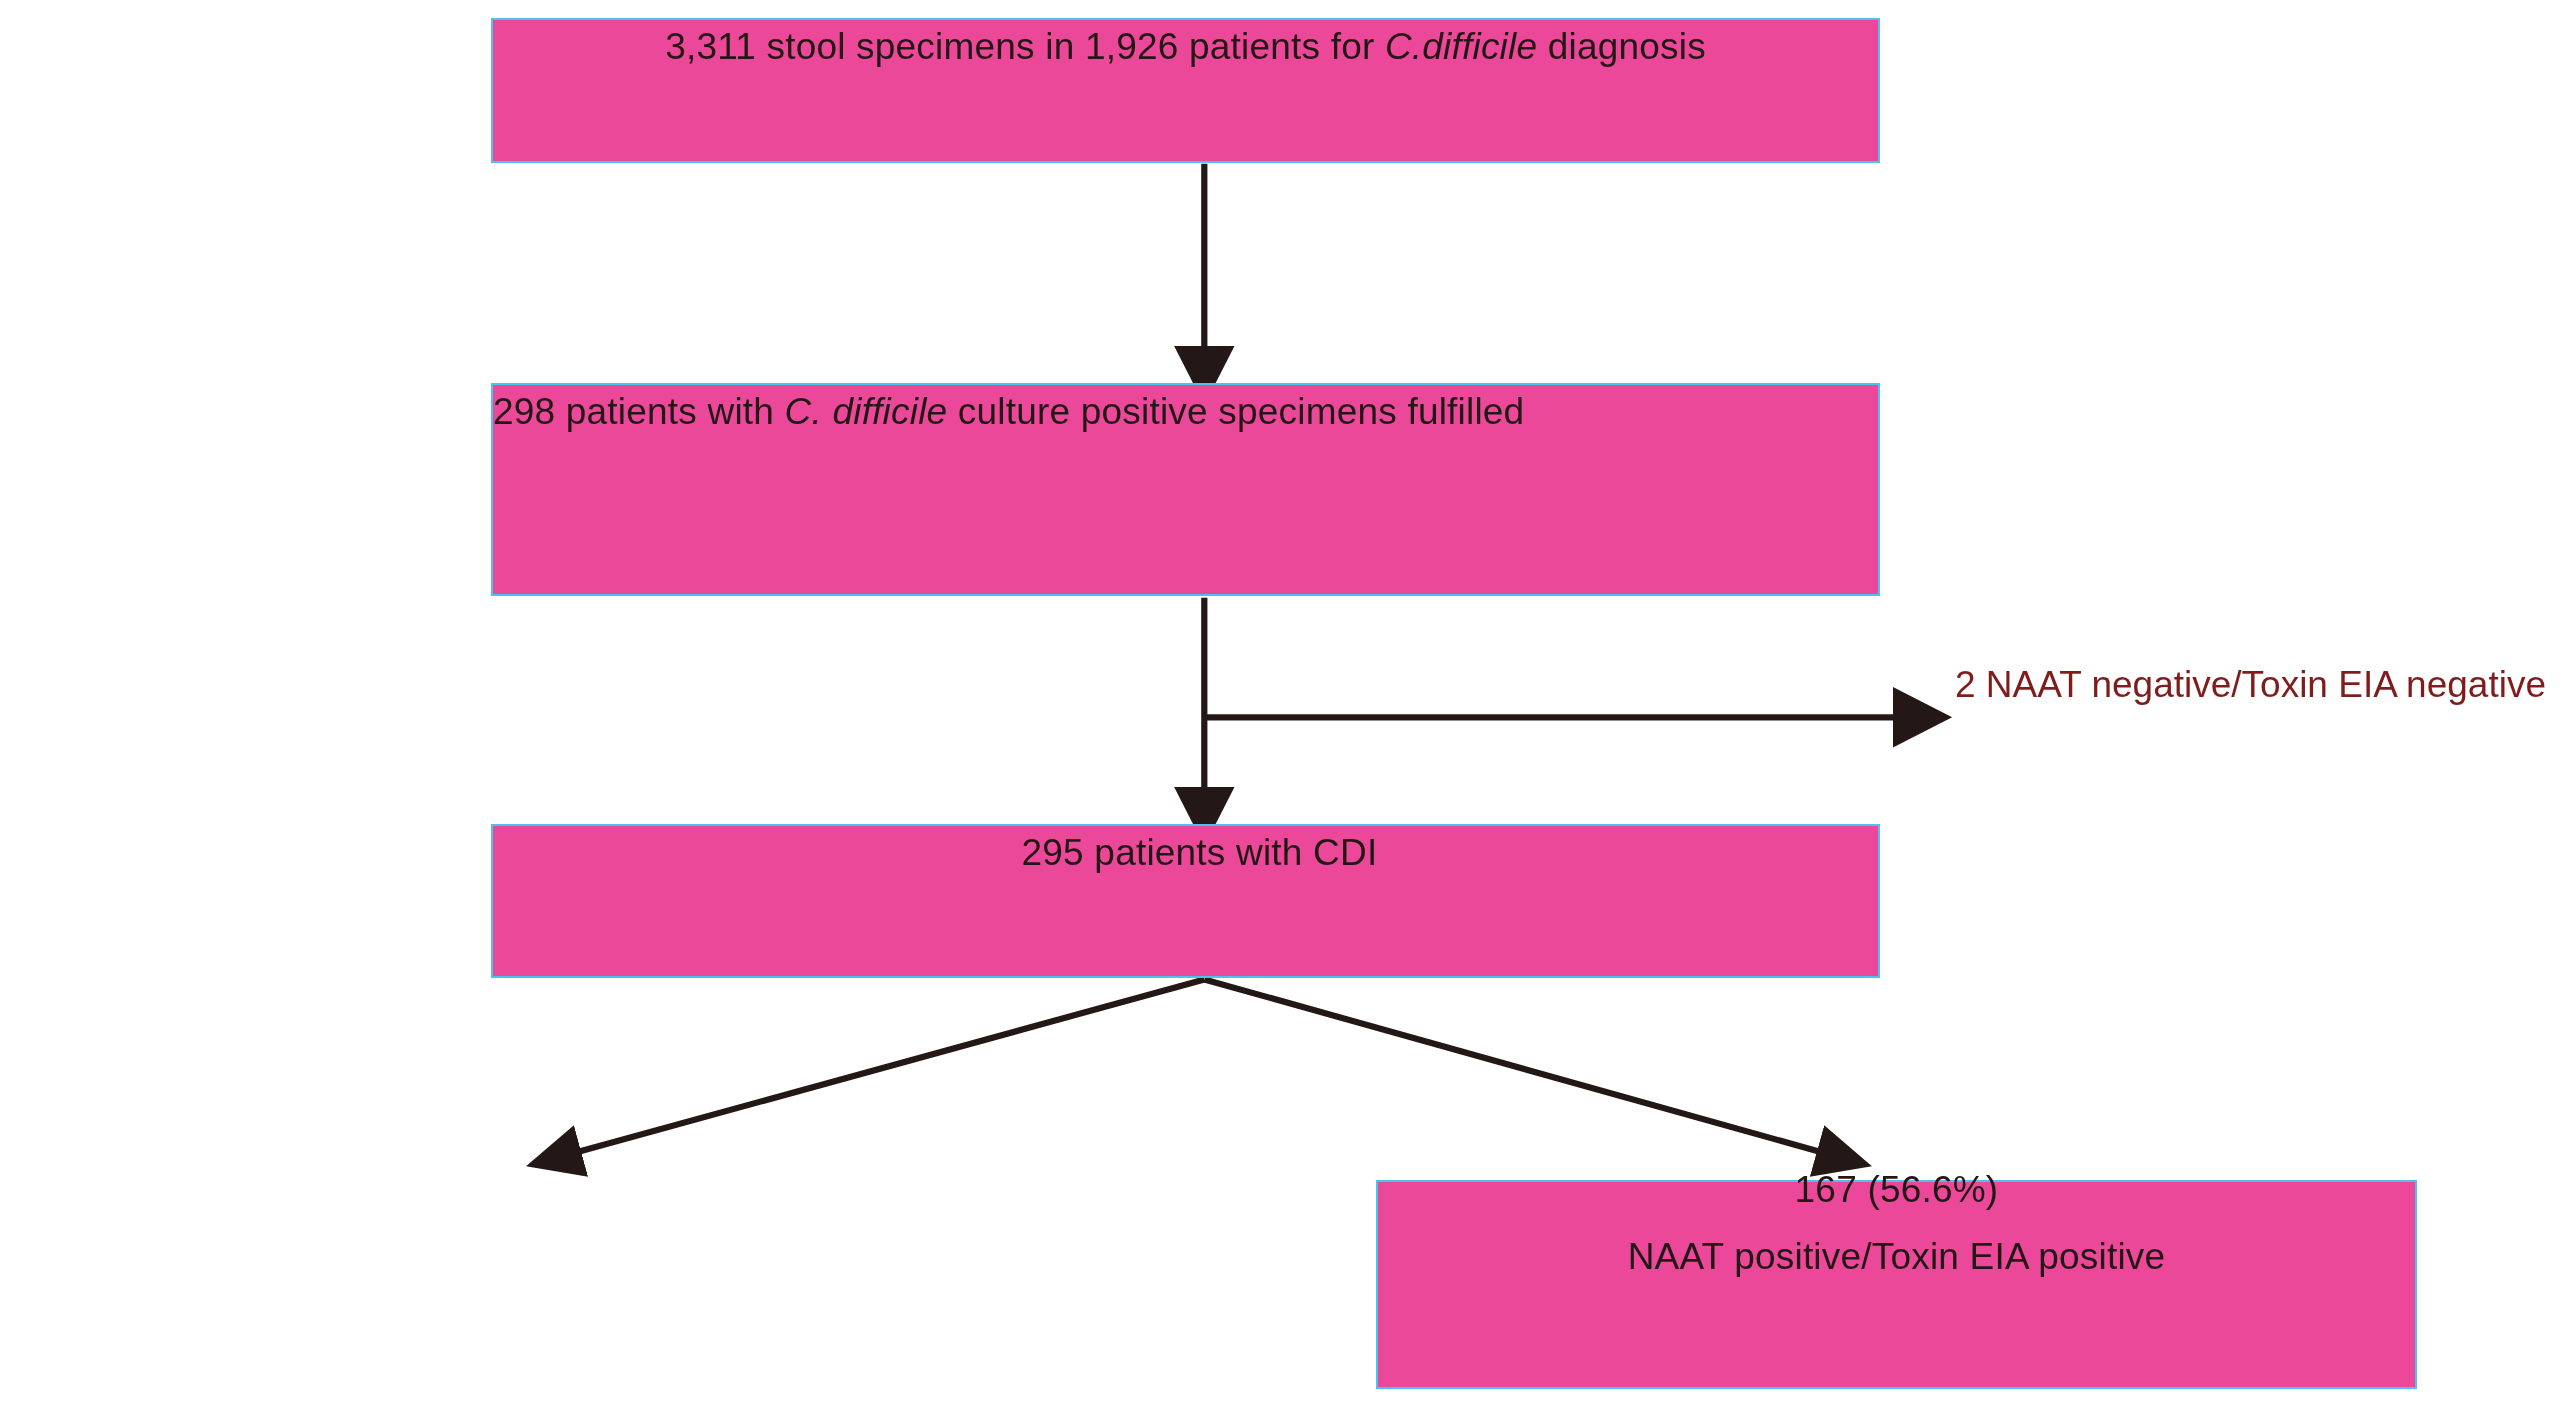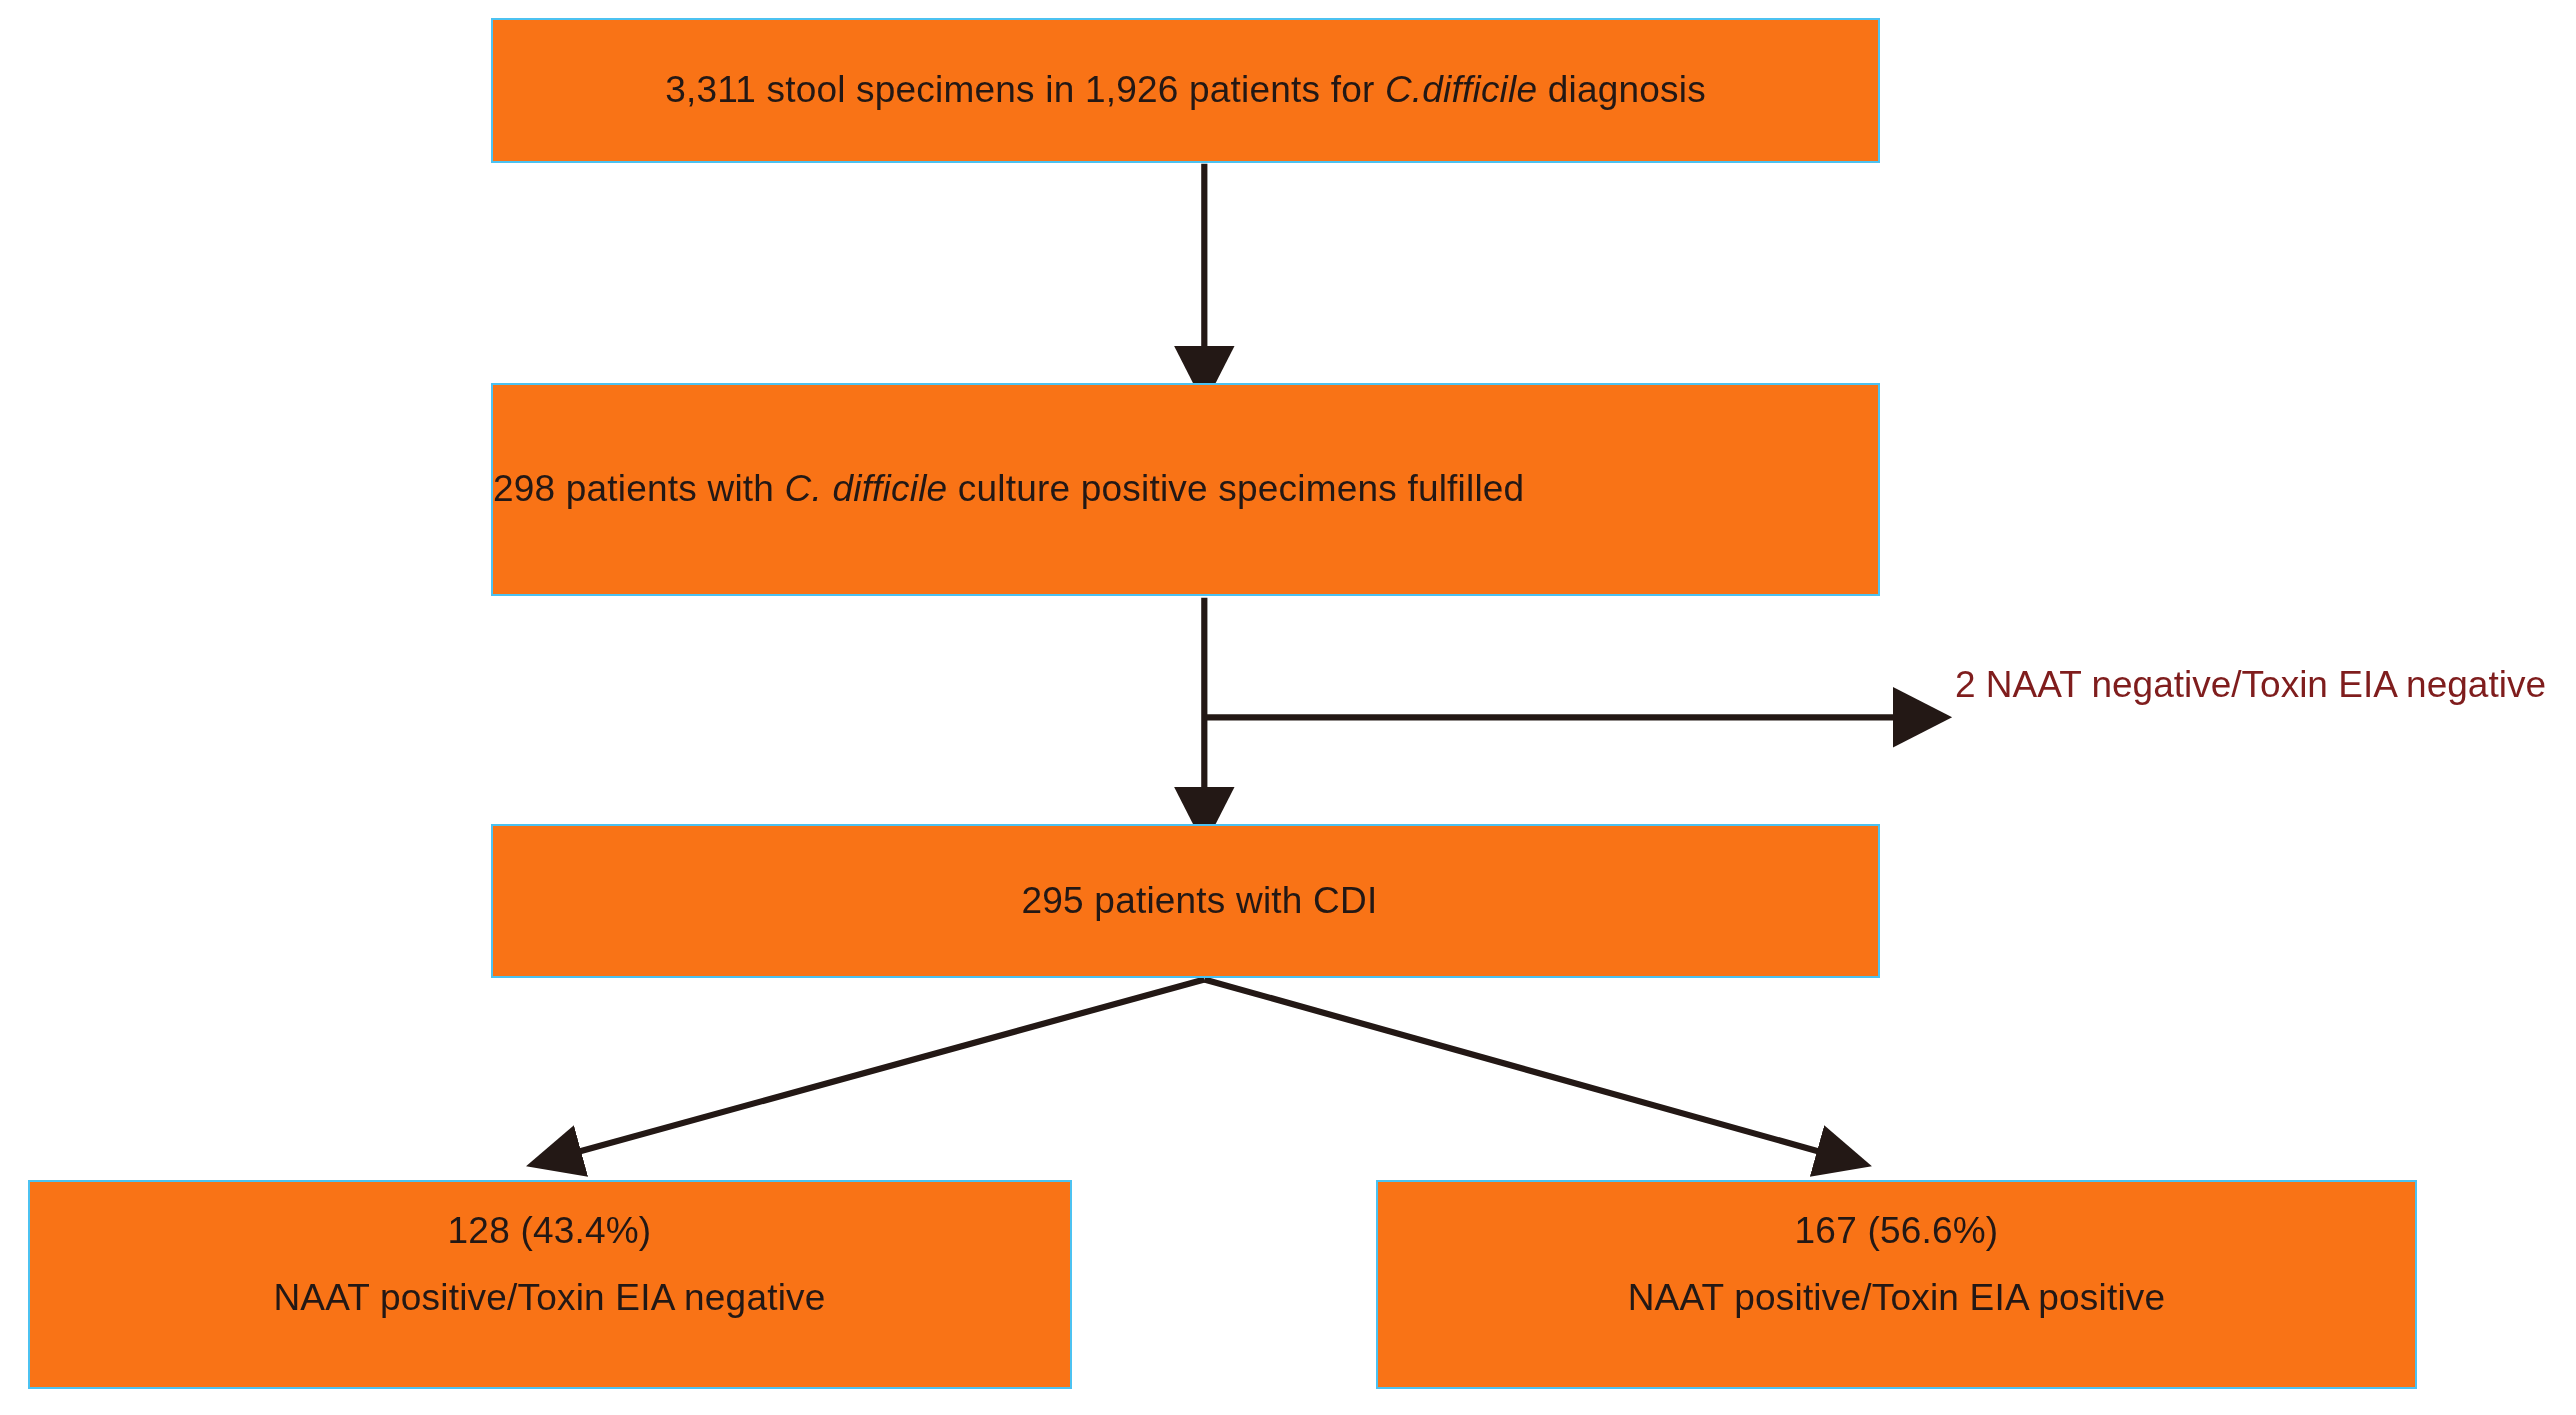--- a/index.html
+++ b/index.html
@@ -14,25 +14,24 @@
   #canvas {
     position: relative;
     width: 2576px;
     height: 1416px;
     background: #ffffff;
     overflow: hidden;
   }
   .flow-box {
     position: absolute;
     box-sizing: border-box;
-    background: #f97316;
+    background: #ec4899;
     border: 2.7px solid #4cc2f1;
     display: flex;
     flex-direction: column;
-    justify-content: center;
     color: #231815;
     font-family: "Liberation Sans", sans-serif;
     font-size: 37px;
     line-height: 1.48;
     letter-spacing: 0.2px;
   }
   .flow-box.center-text {
     align-items: center;
     text-align: center;
   }
@@ -116,26 +115,20 @@
   </div>
 
   <div class="side-note">
     <div>2 NAAT negative/Toxin EIA negative</div>
   </div>
 
   <div class="flow-box center-text box-cdi">
     <div class="line">295 patients with CDI</div>
   </div>
 
-  <div class="flow-box center-text box-bl">
-    <div class="stack">
-      <div class="line">128 (43.4%)</div>
-      <div class="line">NAAT positive/Toxin EIA negative</div>
-    </div>
-  </div>
 
   <div class="flow-box center-text box-br">
     <div class="stack">
       <div class="line">167 (56.6%)</div>
       <div class="line">NAAT positive/Toxin EIA positive</div>
     </div>
   </div>
 
 </div>
 

